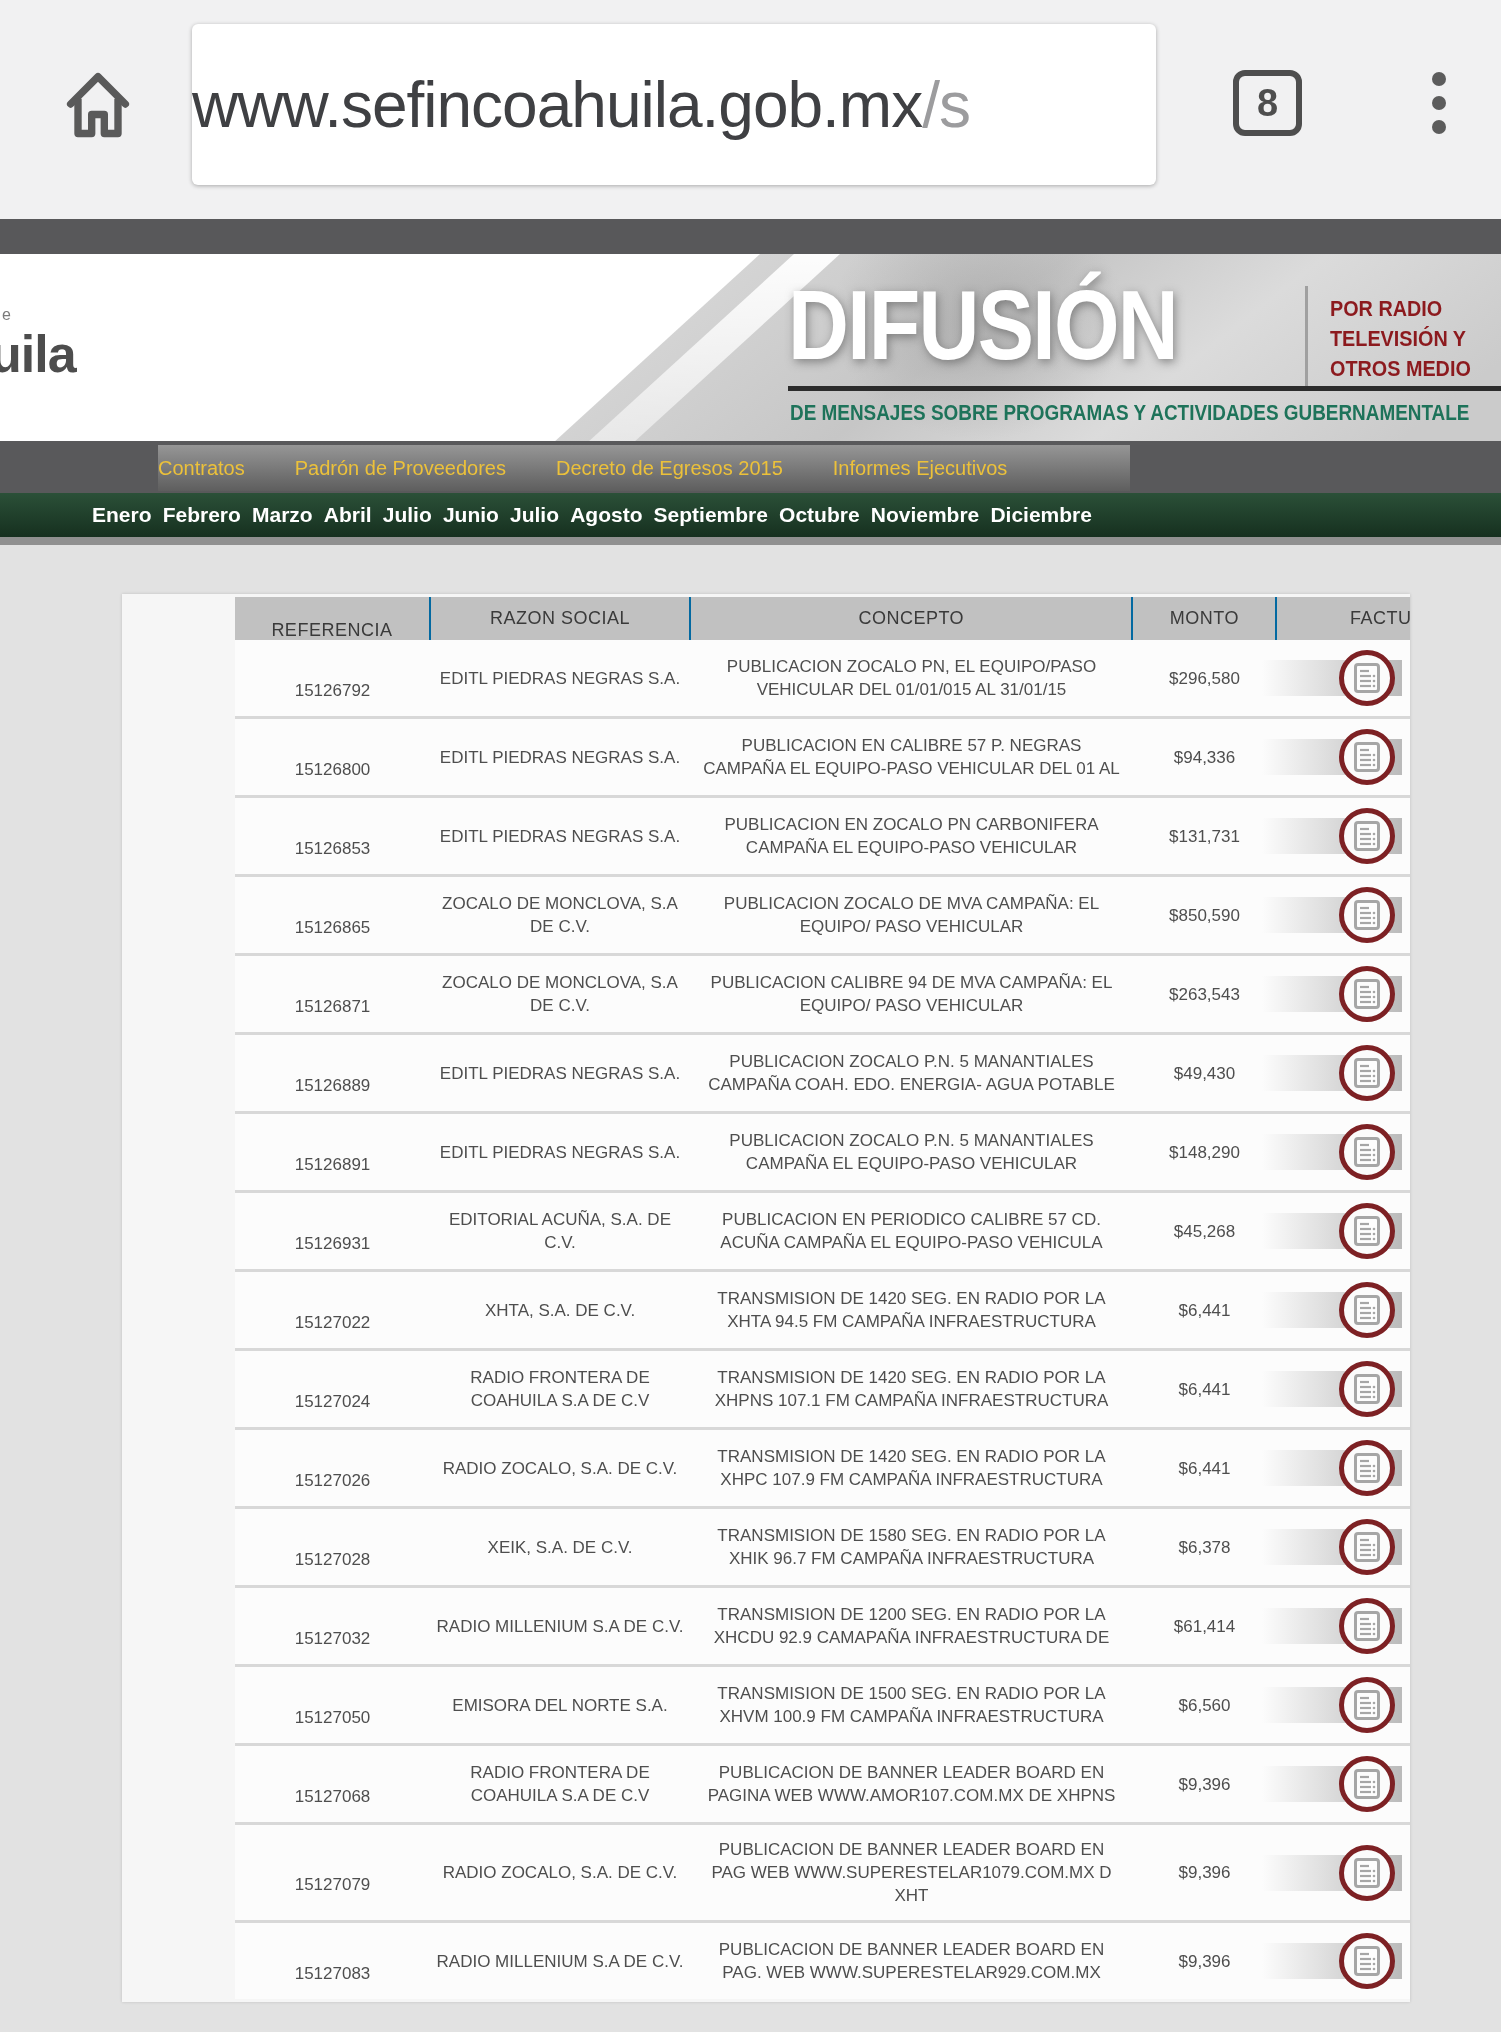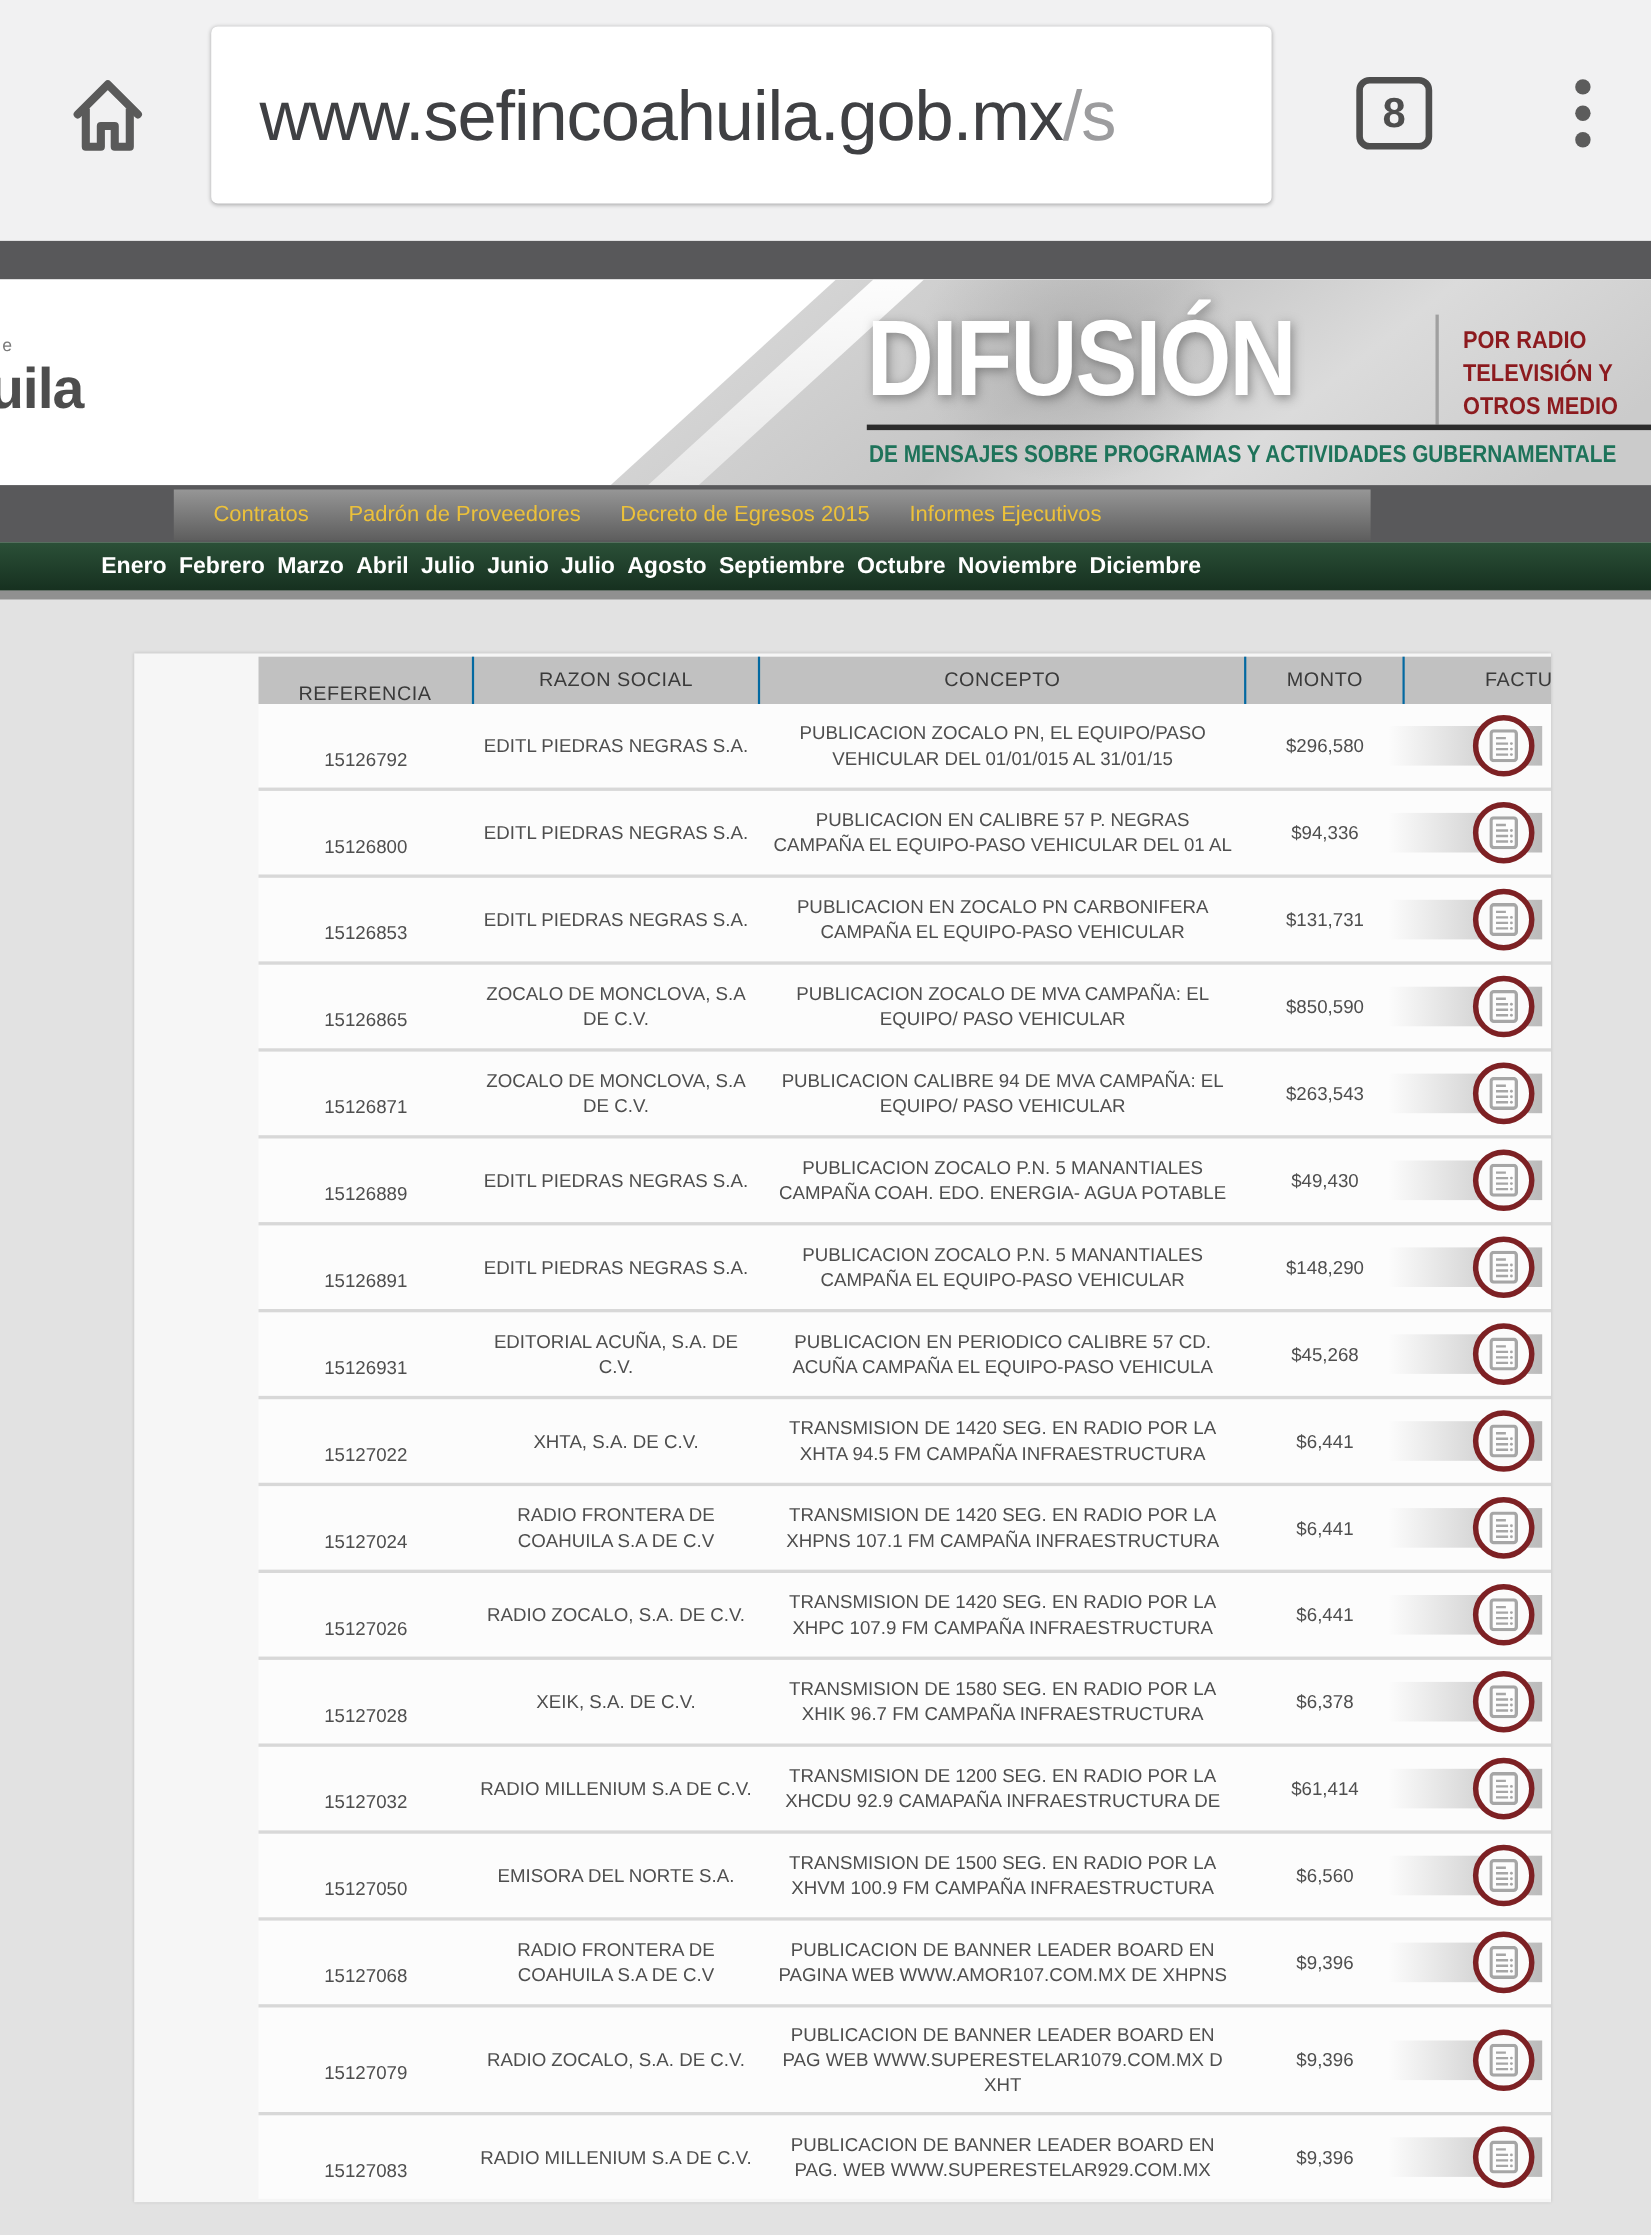--- a/index.html
+++ b/index.html
@@ -6,21 +6,21 @@
   body{
     width:1501px;height:2032px;position:relative;overflow:hidden;
     background:#e2e2e2;font-family:"Liberation Sans",sans-serif;
   }
   
   .browser-bar{position:absolute;left:0;top:0;width:1501px;height:219px;background:#f1f1f2;}
   .home-icon{position:absolute;left:62px;top:64px;width:72px;height:80px;}
   .url-box{
     position:absolute;left:192px;top:24px;width:964px;height:161px;background:#ffffff;
     border-radius:6px;box-shadow:0 1px 4px rgba(0,0,0,.3);display:flex;align-items:center;
-    padding-left:44px;box-sizing:border-box;overflow:hidden;
+    box-sizing:border-box;overflow:hidden;
   }
   .url-text{font-size:64px;color:#3f4043;letter-spacing:-1px;white-space:nowrap;}
   .url-suffix{color:#9c9c9e;}
   .tab-counter{
     position:absolute;left:1233px;top:70px;width:57px;height:54px;border:6px solid #4e4e4e;
     border-radius:12px;display:flex;align-items:center;justify-content:center;
     font-size:38px;font-weight:bold;color:#4e4e4e;
   }
   .menu-dots{position:absolute;left:1432px;top:72px;display:flex;flex-direction:column;gap:10px;}
   .menu-dots .dot{width:14px;height:14px;border-radius:50%;background:#5c5c5c;}
@@ -48,23 +48,23 @@
   }
   .banner-divider{position:absolute;left:1305px;top:32px;width:3px;height:100px;background:#a0a0a0;}
   .banner-right{position:absolute;left:1330px;top:40px;color:#8c1a1e;font-weight:bold;
     font-size:22px;line-height:30px;white-space:nowrap;transform:scaleX(.9);transform-origin:left top;}
   .banner-rule{position:absolute;left:788px;top:132px;width:713px;height:5px;background:#2c2c2c;}
   .banner-tagline{position:absolute;left:790px;top:146px;font-size:22px;font-weight:bold;
     color:#1e735a;white-space:nowrap;transform:scaleX(.86);transform-origin:left top;}
   
   .nav-bar{position:absolute;left:0;top:441px;width:1501px;height:52px;background:#59595b;}
   .nav-panel{
-    position:absolute;left:158px;top:4px;width:1088px;height:46px;
+    position:absolute;left:158px;top:4px;width:972px;height:46px;
     background:linear-gradient(#969696,#5e5e5e);
-    display:flex;align-items:center;padding-left:36px;gap:36px;box-sizing:border-box;
+    display:flex;align-items:center;gap:50px;box-sizing:border-box;
   }
   .nav-item{color:#ecc13a;font-size:20px;white-space:nowrap;cursor:pointer;}
   
   .months-bar{
     position:absolute;left:0;top:493px;width:1501px;height:44px;
     background:linear-gradient(#2b5038,#16301f);
   }
   .months-inner{position:absolute;left:92px;top:0;width:1000px;height:44px;
     display:flex;justify-content:space-between;align-items:center;}
   .month-item{color:#ffffff;font-weight:bold;font-size:21px;white-space:nowrap;cursor:pointer;}

